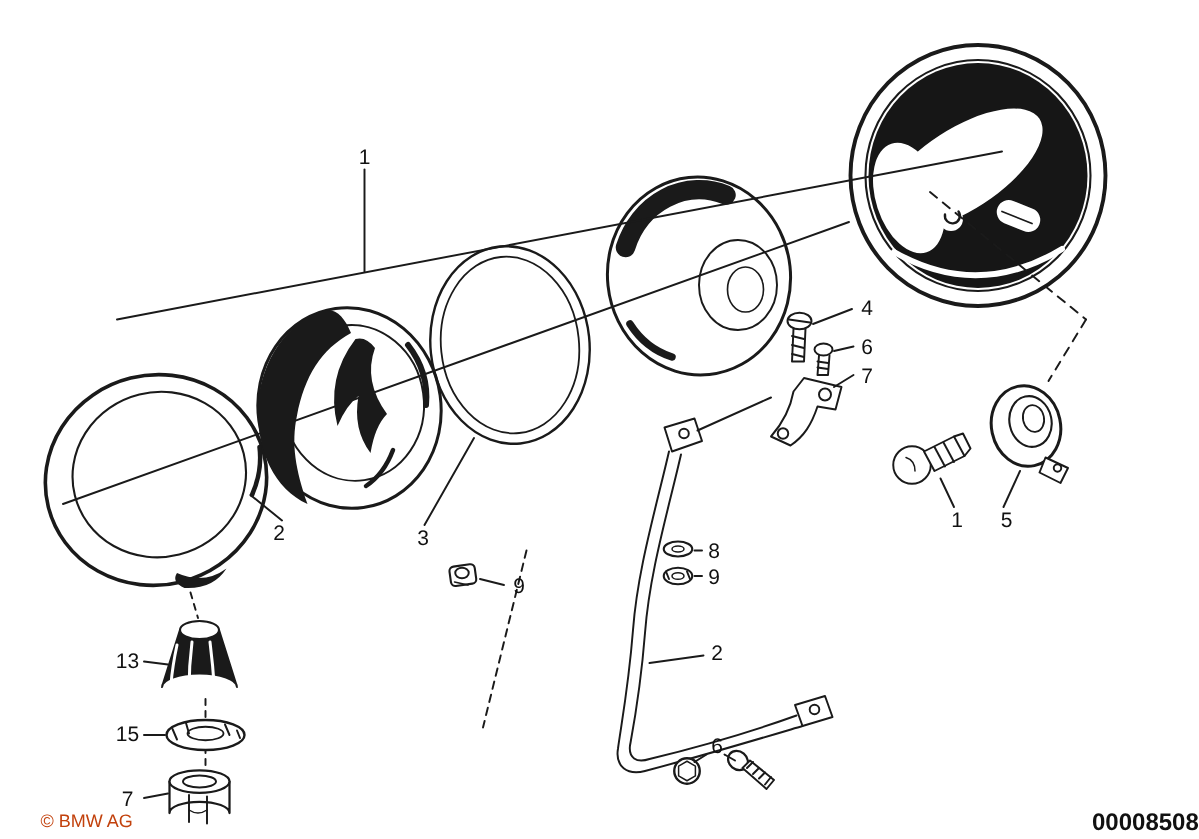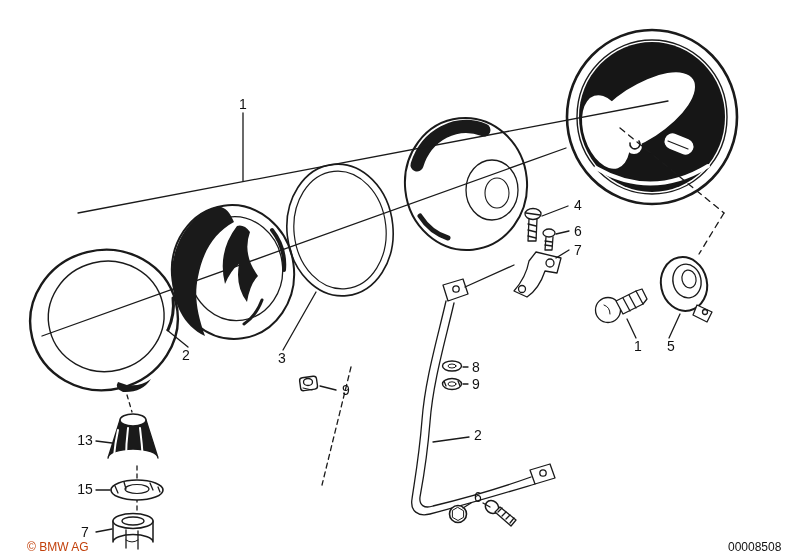--- a/index.html
+++ b/index.html
@@ -20,21 +20,21 @@
     line-height: 1;
     color: #111;
     white-space: nowrap;
   }
   .footer-copyright {
     position: absolute; left: 27px; top: 540px;
     font-size: 12px; color: #c2410c;
   }
   .footer-docnum {
     position: absolute; left: 728px; top: 540px;
-    font-size: 12px; color: #111;
+    font-size: 16px; color: #111; font-weight: bold;
   }
 </style>
 </head>
 <body>
 
 <div class="stage">
 
   <svg width="799" height="559" viewBox="0 0 799 559">
     <g fill="none" stroke="#1a1a1a" stroke-width="1.3" stroke-linecap="round" stroke-linejoin="round">
 

